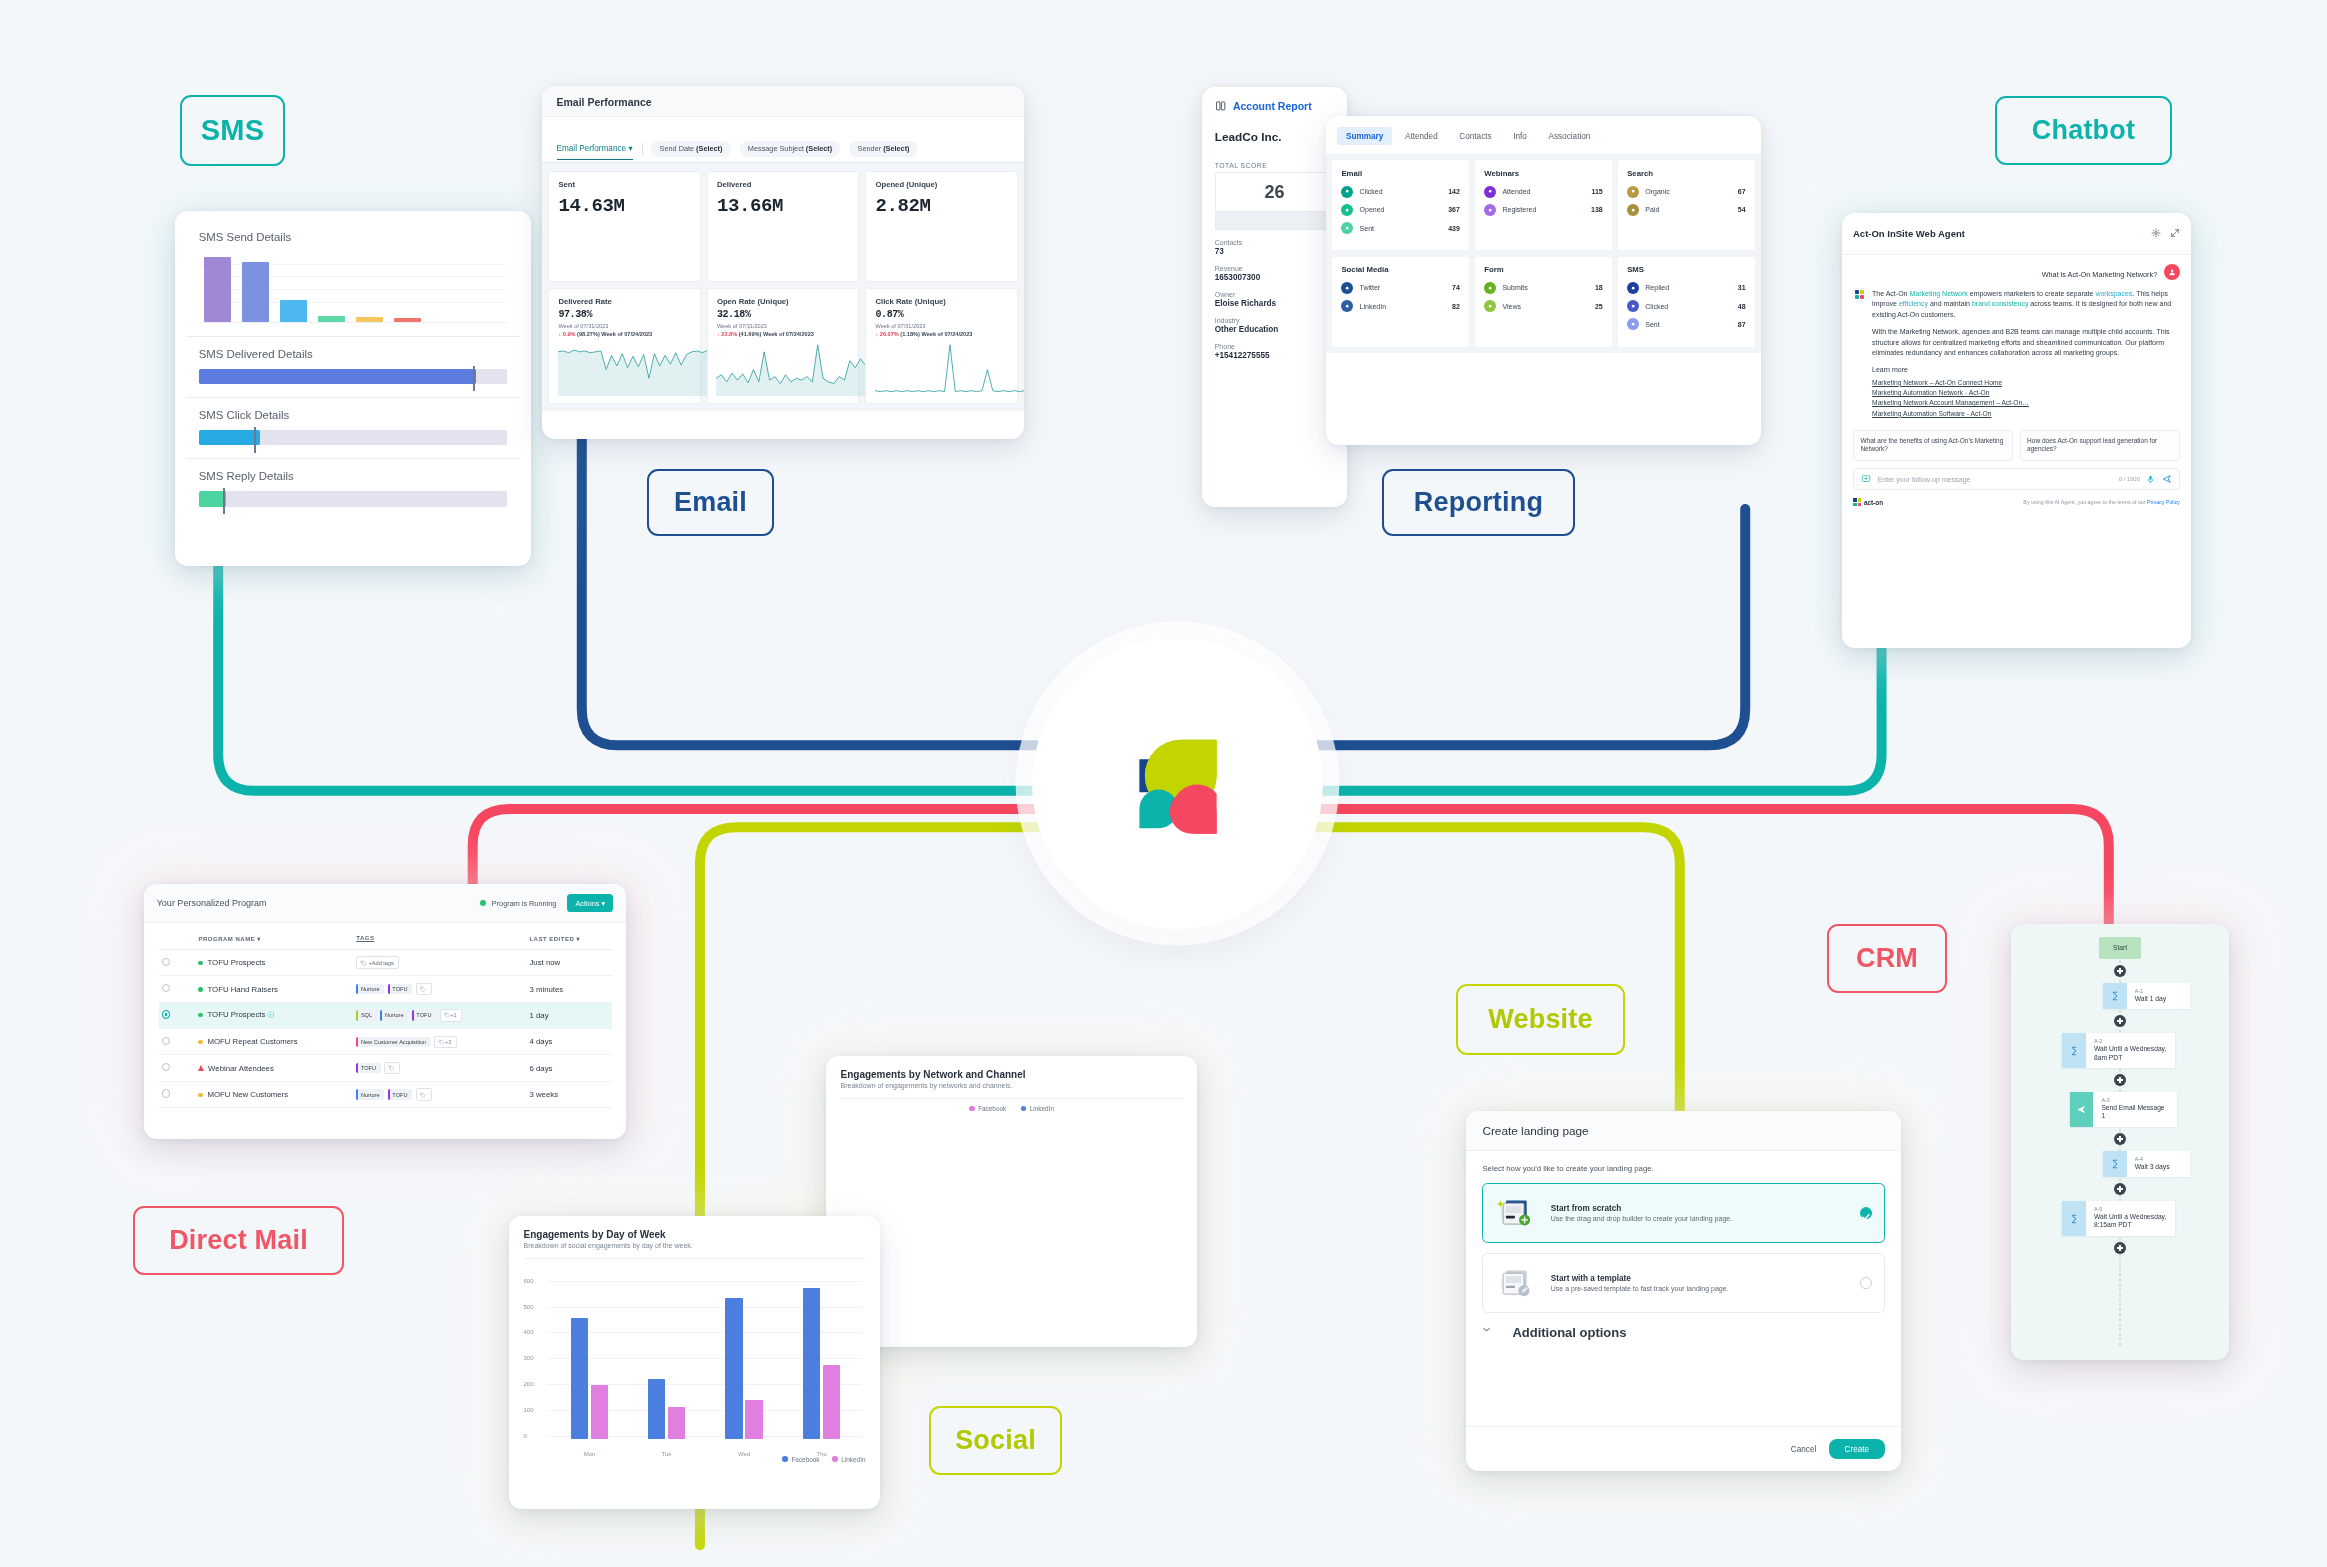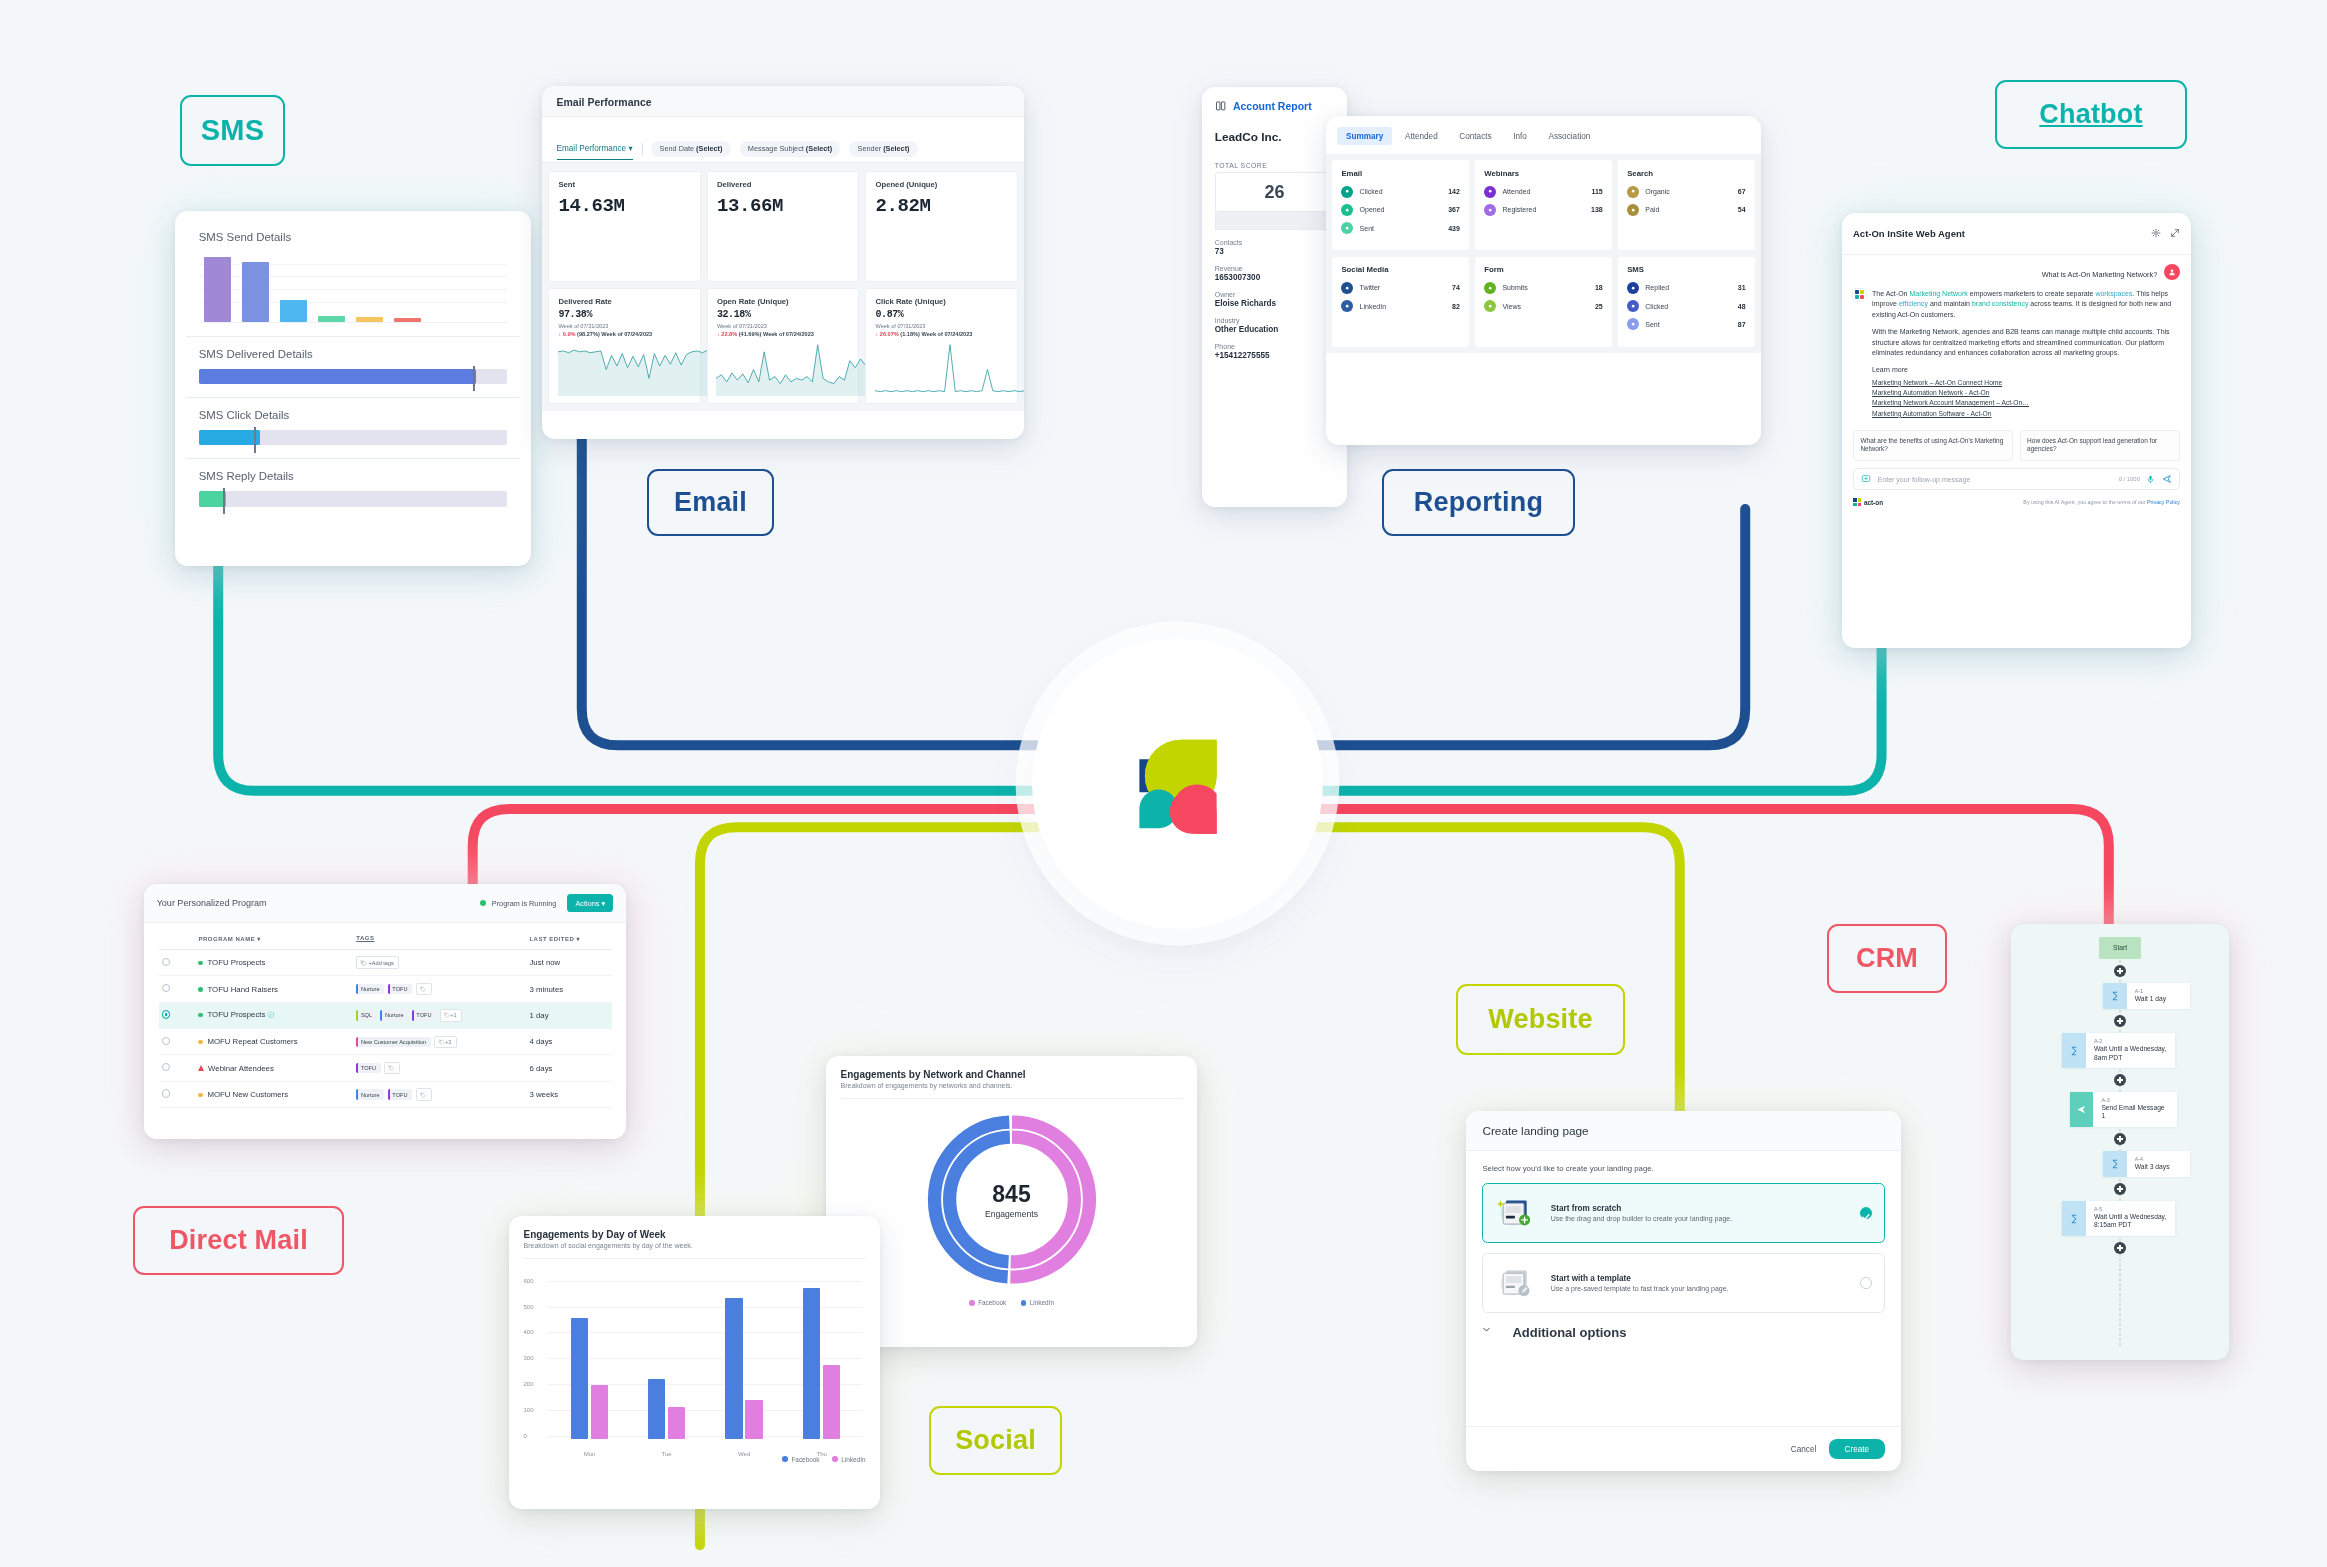--- a/index.html
+++ b/index.html
@@ -252,21 +252,21 @@
 
   <div class="pill teal" style="left:180px;top:95px;width:105px;height:71px;font-size:29px;">
       <span>SMS</span>
     </div>
   <div class="pill navy" style="left:647px;top:469px;width:127px;height:67px;font-size:27px;">
       <span>Email</span>
     </div>
   <div class="pill navy" style="left:1382px;top:469px;width:193px;height:67px;font-size:27px;">
       <span>Reporting</span>
     </div>
-  <div class="pill teal" style="left:1995px;top:80px;width:192px;height:69px;font-size:27px;text-decoration:underline;">
+  <div class="pill teal" style="left:1995px;top:96px;width:177px;height:69px;font-size:27px;">
       <span>Chatbot</span>
     </div>
   <div class="pill red" style="left:133px;top:1206px;width:211px;height:69px;font-size:27px;">
       <span>Direct Mail</span>
     </div>
   <div class="pill lime" style="left:929px;top:1406px;width:133px;height:69px;font-size:27px;">
       <span>Social</span>
     </div>
   <div class="pill lime" style="left:1456px;top:984px;width:169px;height:71px;font-size:27px;">
       <span>Website</span>
@@ -713,32 +713,20 @@
             </tr>
           </tbody>
       </table>
     </div>
   </div>
 
   <div class="card" id="donut-card">
     <div class="ch-title">Engagements by Network and Channel</div>
     <div class="ch-sub">Breakdown of engagements by networks and channels.</div>
     <div class="ch-rule"></div>
-    <div style="position:relative;height:189px;margin-top:5.5px;">
-      <svg id="donut-svg" width="189" height="189" viewBox="0 0 100 100" style="position:absolute;left:50%;top:0;transform:translateX(-50%)">
-          <path d="M50 9 A41 41 0 1 1 49.14474742938334 90.99107882259814" fill="none" stroke="#e07fe0" stroke-width="7"></path>
-          <path d="M47.71470040593998 90.93626028065324 A41 41 0 0 1 48.569120635197436 9.02497609221708" fill="none" stroke="#4a7fe0" stroke-width="7"></path>
-          <path d="M50 17 A33 33 0 1 1 49.31162597974756 82.99281954013996" fill="none" stroke="#e07fe0" stroke-width="7"></path>
-          <path d="M48.160612521854134 82.94869729906237 A33 33 0 0 1 48.84831660881745 17.02010270836984" fill="none" stroke="#4a7fe0" stroke-width="7"></path>
-        </svg>
-      <div style="position:absolute;left:50%;top:95px;transform:translate(-50%,-50%);text-align:center">
-        <div style="font-size:23px;font-weight:700;color:#1d2630">845</div>
-        <div style="font-size:8.6px;color:#2c3742;margin-top:0.9px">Engagements</div>
-      </div>
-    </div>
     <div class="legend">
       <span>
           <i style="background:#e07fe0"></i>
           <b style="font-weight:400">Facebook</b>
         </span>
       <span>
           <i style="background:#4a7fe0"></i>
           <b style="font-weight:400">LinkedIn</b>
         </span>
     </div>

